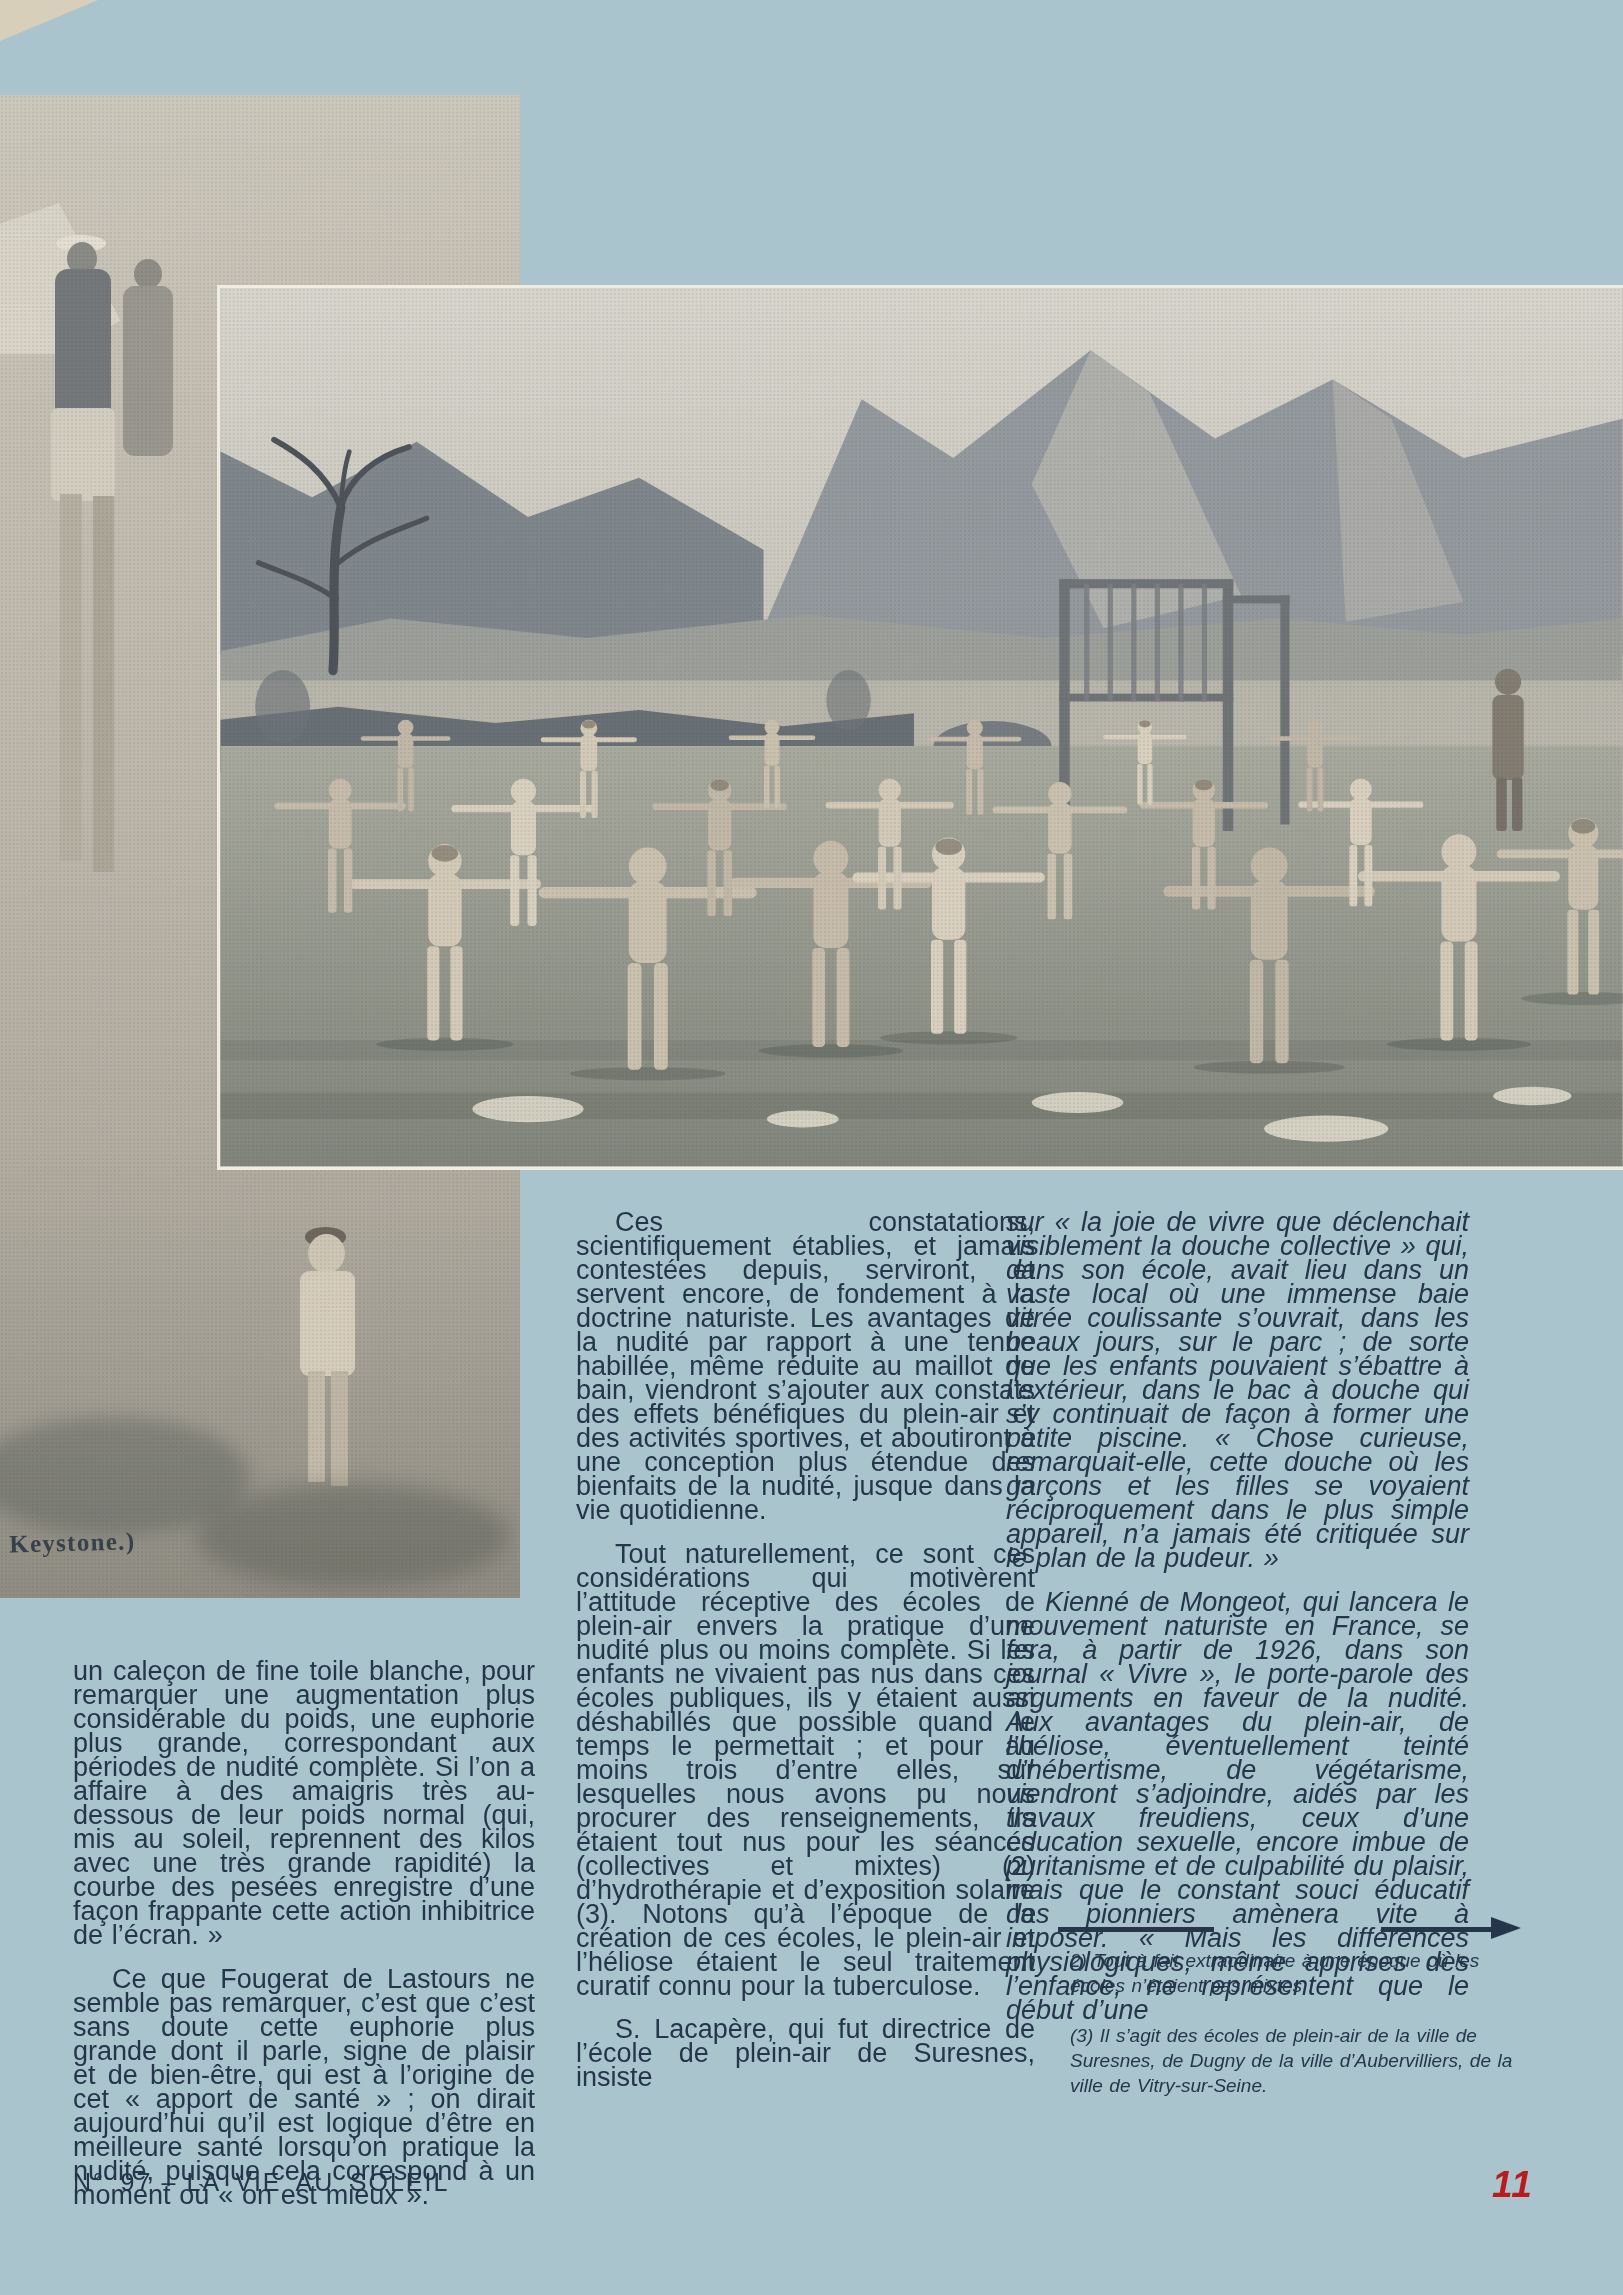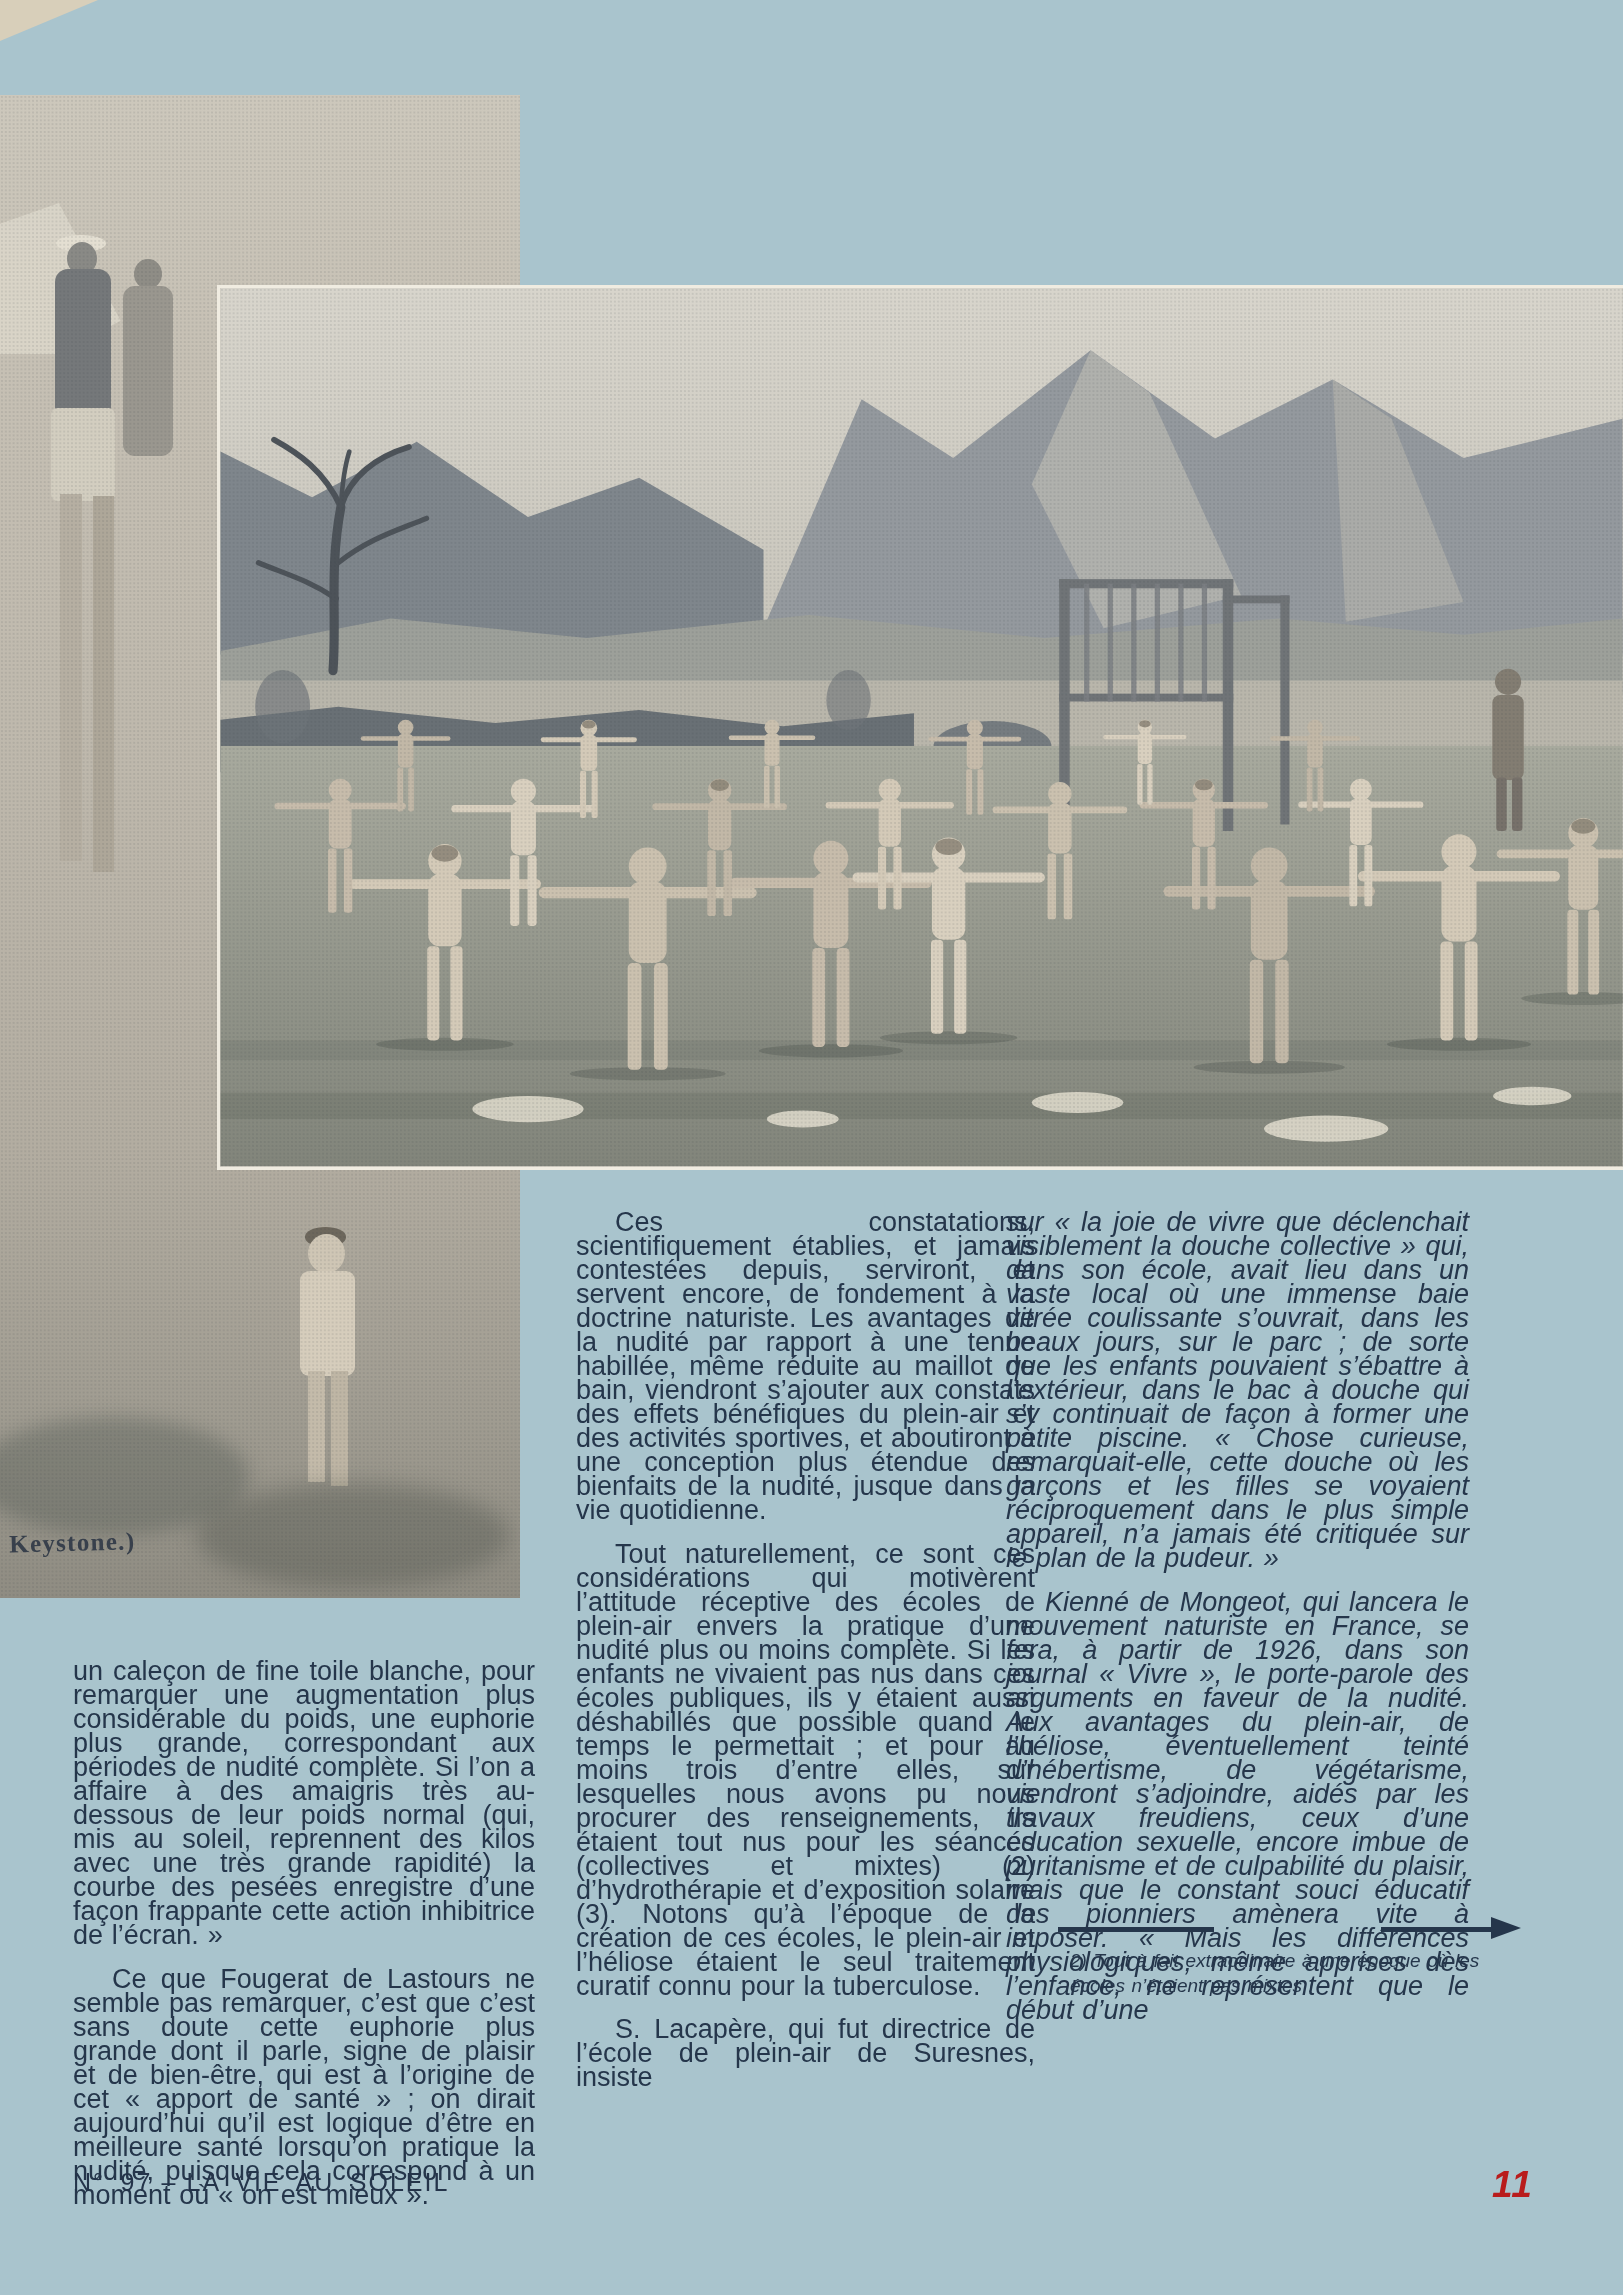--- a/index.html
+++ b/index.html
@@ -343,20 +343,21 @@
     <p>sur « la joie de vivre que déclenchait visiblement la douche collective » qui, dans son école, avait lieu dans un vaste local où une immense baie vitrée coulissante s’ouvrait, dans les beaux jours, sur le parc ; de sorte que les enfants pouvaient s’ébattre à l’extérieur, dans le bac à douche qui s’y continuait de façon à former une petite piscine. « Chose curieuse, remarquait-elle, cette douche où les garçons et les filles se voyaient réciproquement dans le plus simple appareil, n’a jamais été critiquée sur le plan de la pudeur. »</p>
     <p class="indent">Kienné de Mongeot, qui lancera le mouvement naturiste en France, se fera, à partir de 1926, dans son journal « Vivre », le porte-parole des arguments en faveur de la nudité. Aux avantages du plein-air, de l’héliose, éventuellement teinté d’hébertisme, de végétarisme, viendront s’adjoindre, aidés par les travaux freudiens, ceux d’une éducation sexuelle, encore imbue de puritanisme et de culpabilité du plaisir, mais que le constant souci éducatif des pionniers amènera vite à imposer. « Mais les différences physiologiques, même apprises dès l’enfance, ne représentent que le début d’une</p>
   </div>
 
   <div class="fn-rule"></div>
   <div class="arrow-shaft"></div>
   <div class="arrow-head"></div>
 
   <div class="footnotes">
     <p>2) Tout à fait extraodinaire à une époque où les écoles n’étaient pas mixtes !</p>
+    <p>(3) Il s’agit des écoles de plein-air de la ville de Suresnes, de Dugny de la ville d’Aubervilliers, de la ville de Vitry-sur-Seine.</p>
   </div>
 
   <div class="footer-left">
     <span>N° 97</span><span class="sep">–</span><span>LA VIE AU SOLEIL</span>
   </div>
   <div class="page-number">11</div>
 
 </div>
 
 

